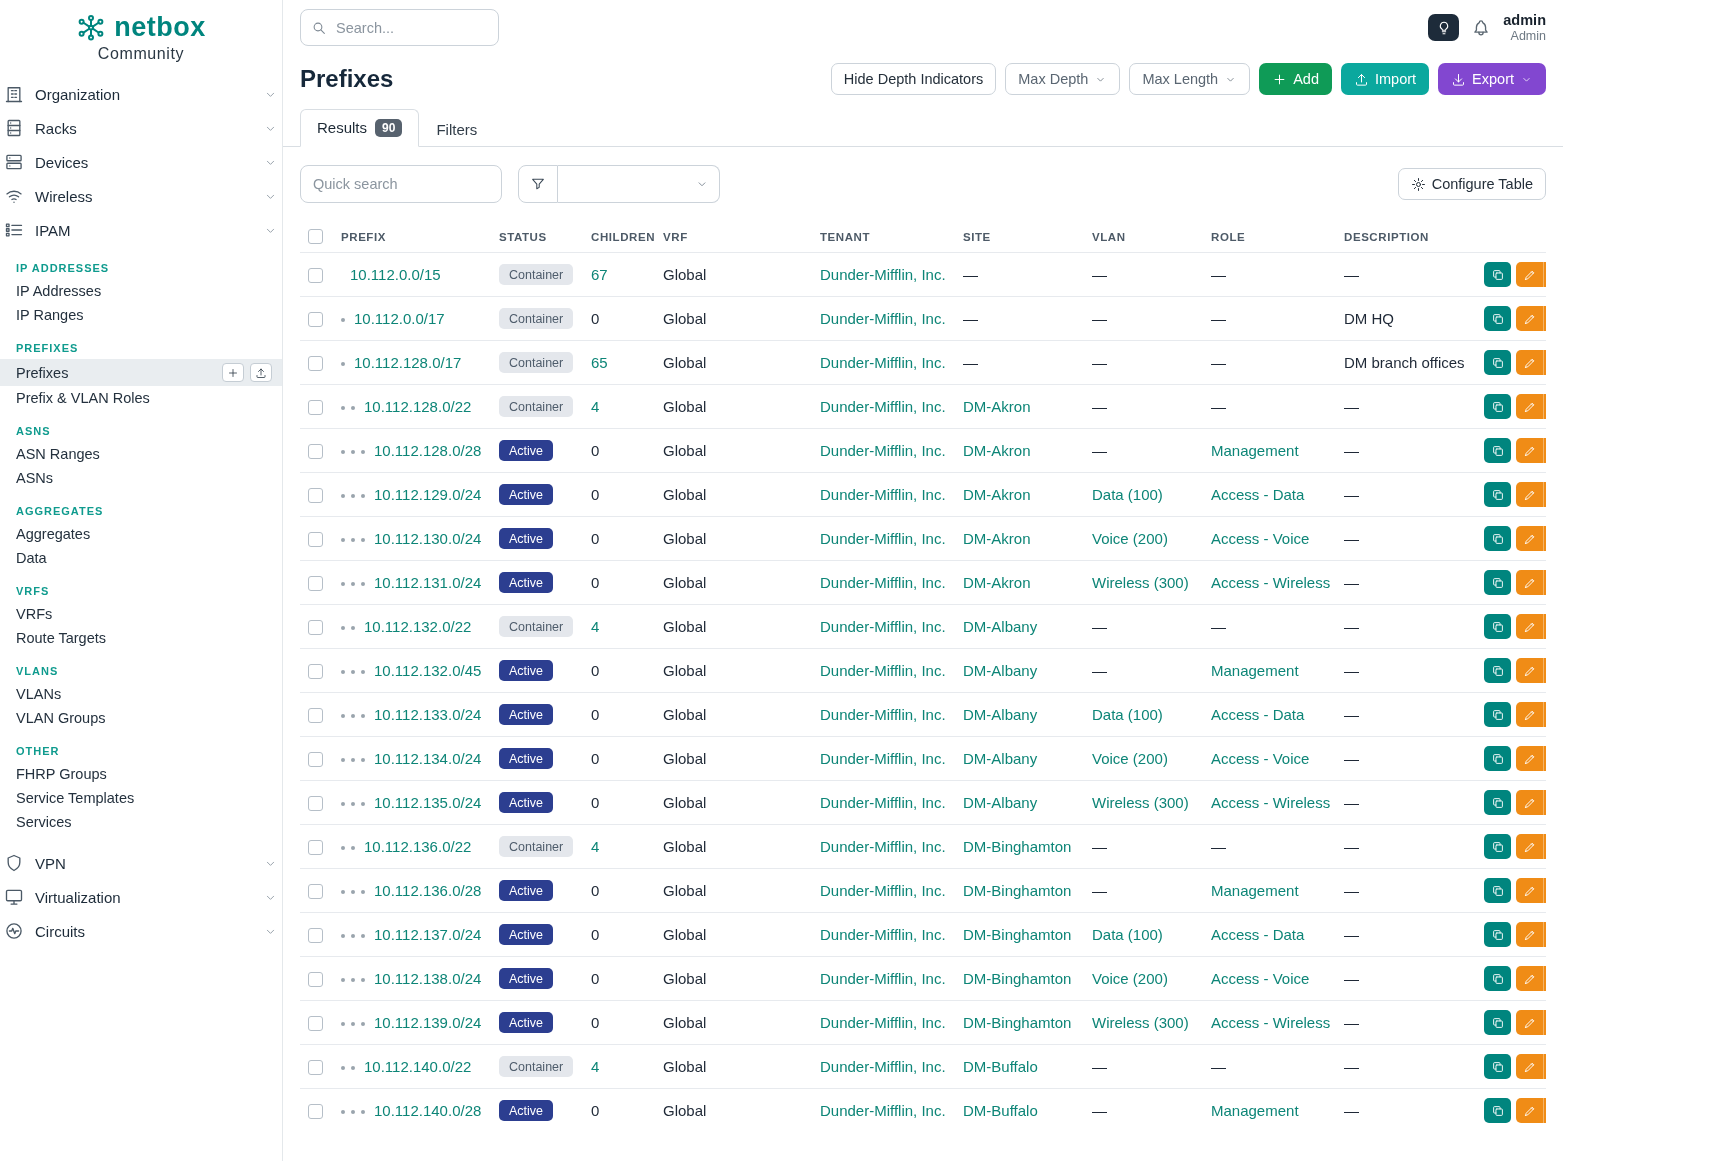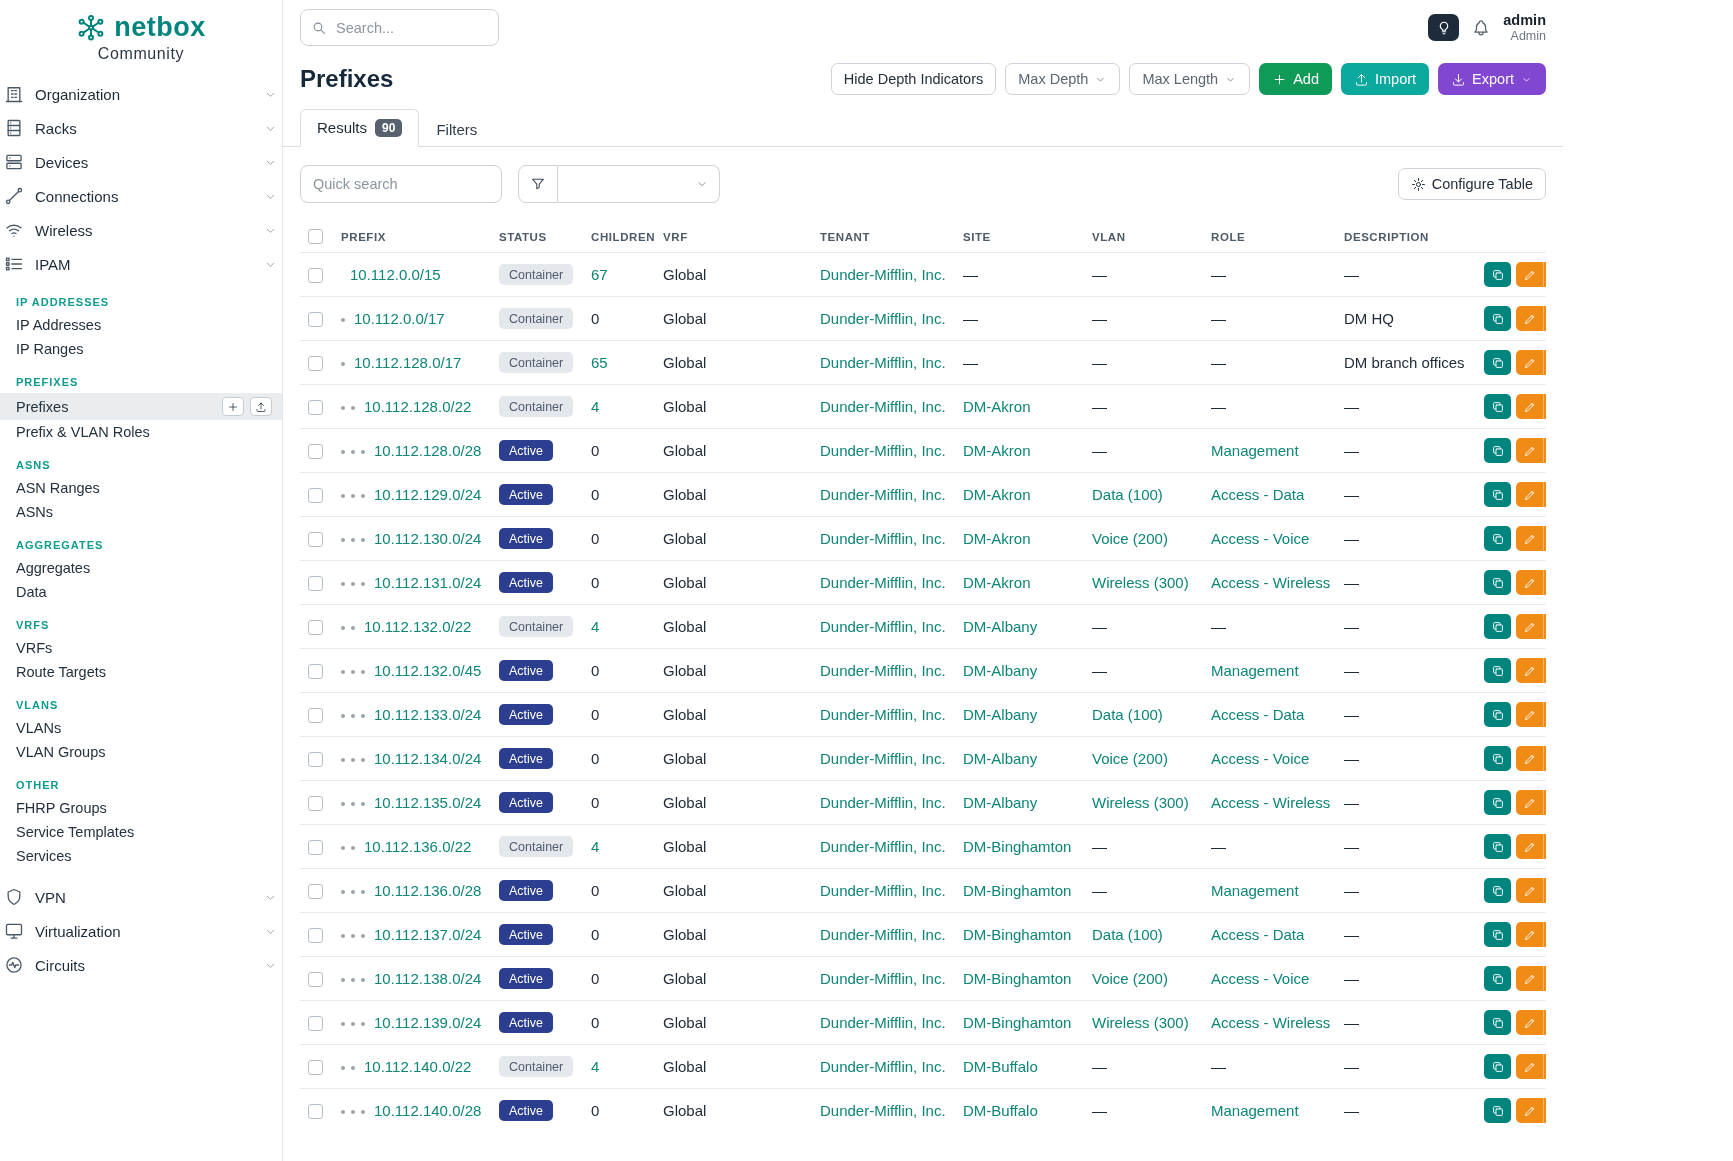--- a/index.html
+++ b/index.html
@@ -158,35 +158,20 @@
           </div>
           <div class="nav-item">
             <span class="icon">
               <svg viewBox="0 0 24 24" fill="none" stroke="currentColor" stroke-width="1.6" stroke-linecap="round" stroke-linejoin="round">
                 <rect x="3.5" y="4" width="17" height="6.5" rx="1"></rect>
                 <rect x="3.5" y="13.5" width="17" height="6.5" rx="1"></rect>
                 <path d="M7 7.2h.01M7 16.7h.01"></path>
               </svg>
             </span>
             <span class="nav-label">Devices</span>
-            <span class="icon chev">
-              <svg viewBox="0 0 24 24" fill="none" stroke="currentColor" stroke-width="1.6" stroke-linecap="round" stroke-linejoin="round">
-                <path d="M7 10l5 5 5-5"></path>
-              </svg>
-            </span>
-          </div>
-          <div class="nav-item">
-            <span class="icon">
-              <svg viewBox="0 0 24 24" fill="none" stroke="currentColor" stroke-width="1.6" stroke-linecap="round" stroke-linejoin="round">
-                <circle cx="5" cy="19" r="2"></circle>
-                <circle cx="19" cy="5" r="2"></circle>
-                <path d="M6.5 17.5L17.5 6.5"></path>
-              </svg>
-            </span>
-            <span class="nav-label">Connections</span>
             <span class="icon chev">
               <svg viewBox="0 0 24 24" fill="none" stroke="currentColor" stroke-width="1.6" stroke-linecap="round" stroke-linejoin="round">
                 <path d="M7 10l5 5 5-5"></path>
               </svg>
             </span>
           </div>
           <div class="nav-item">
             <span class="icon">
               <svg viewBox="0 0 24 24" fill="none" stroke="currentColor" stroke-width="1.6" stroke-linecap="round" stroke-linejoin="round">
                 <path d="M3.5 9.5a13 13 0 0 1 17 0"></path>

